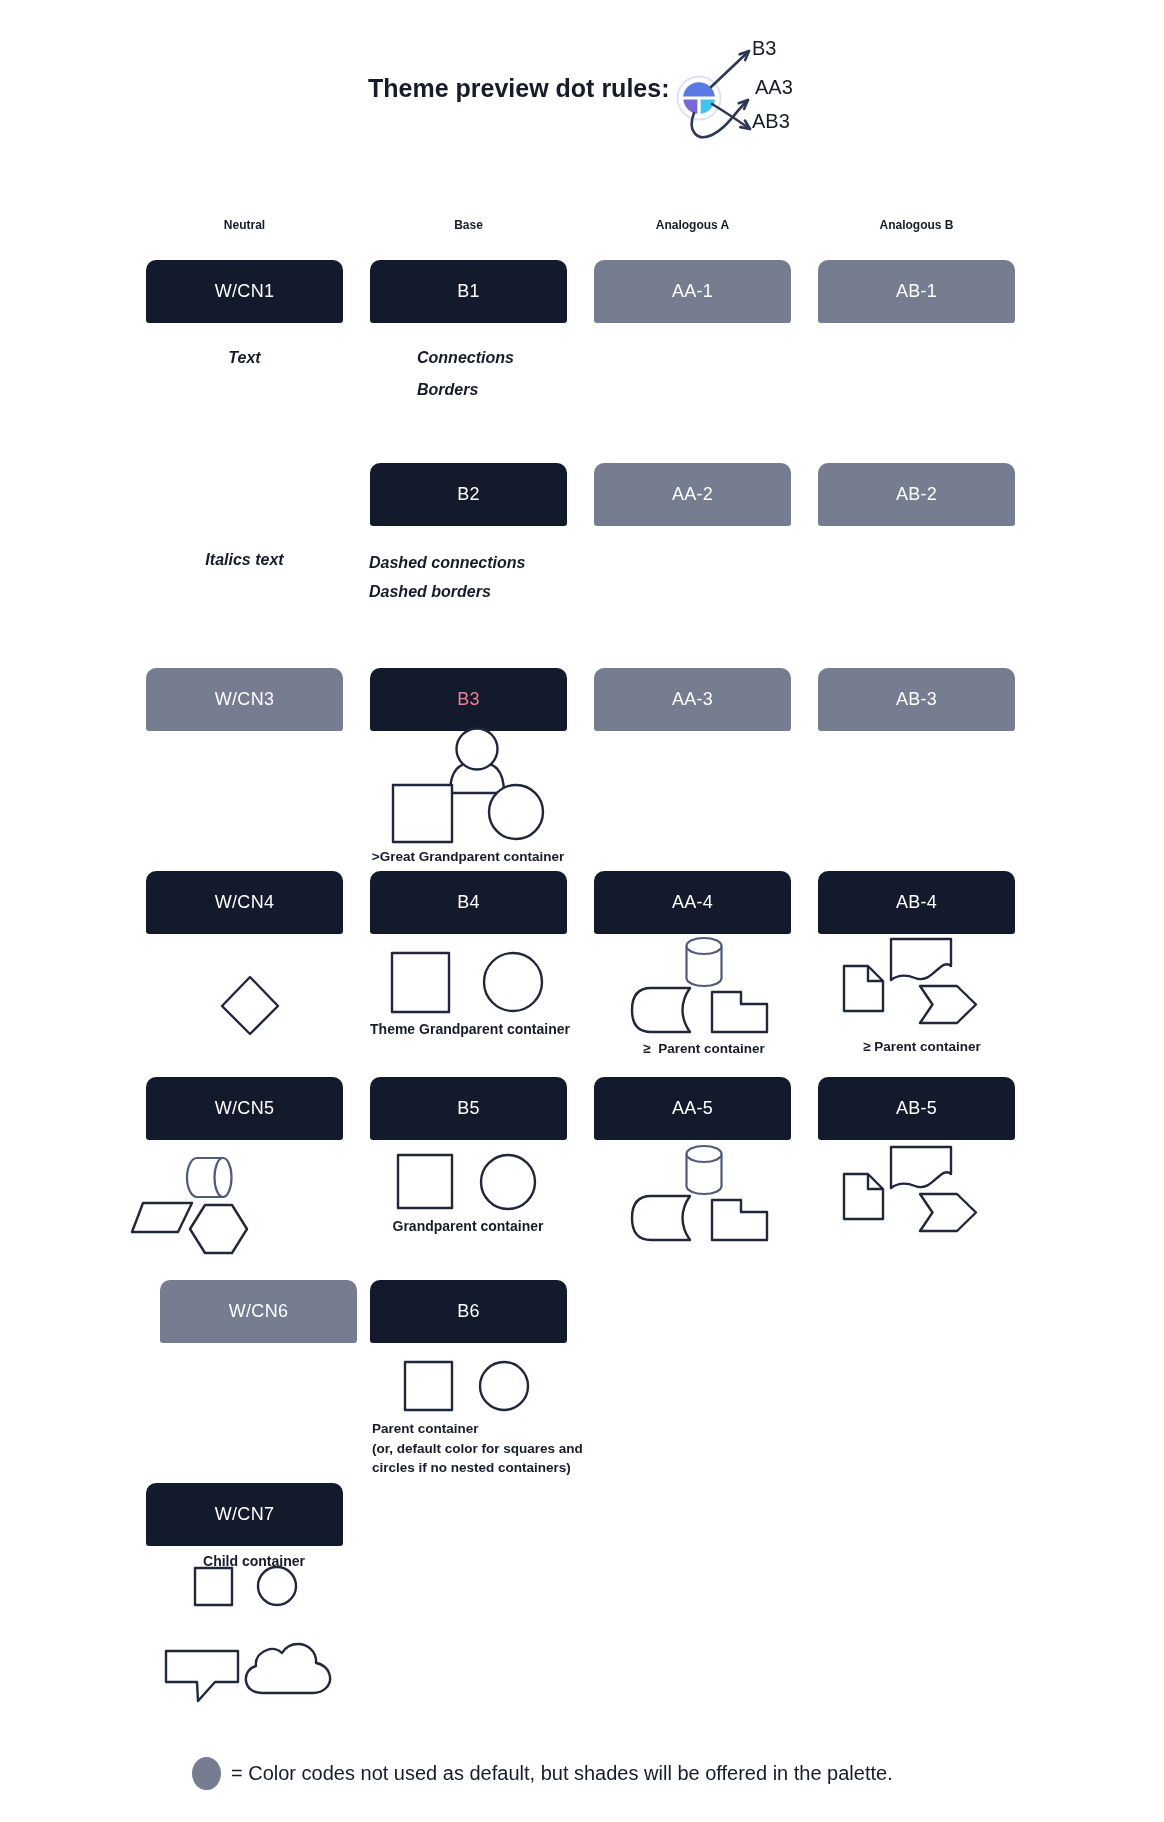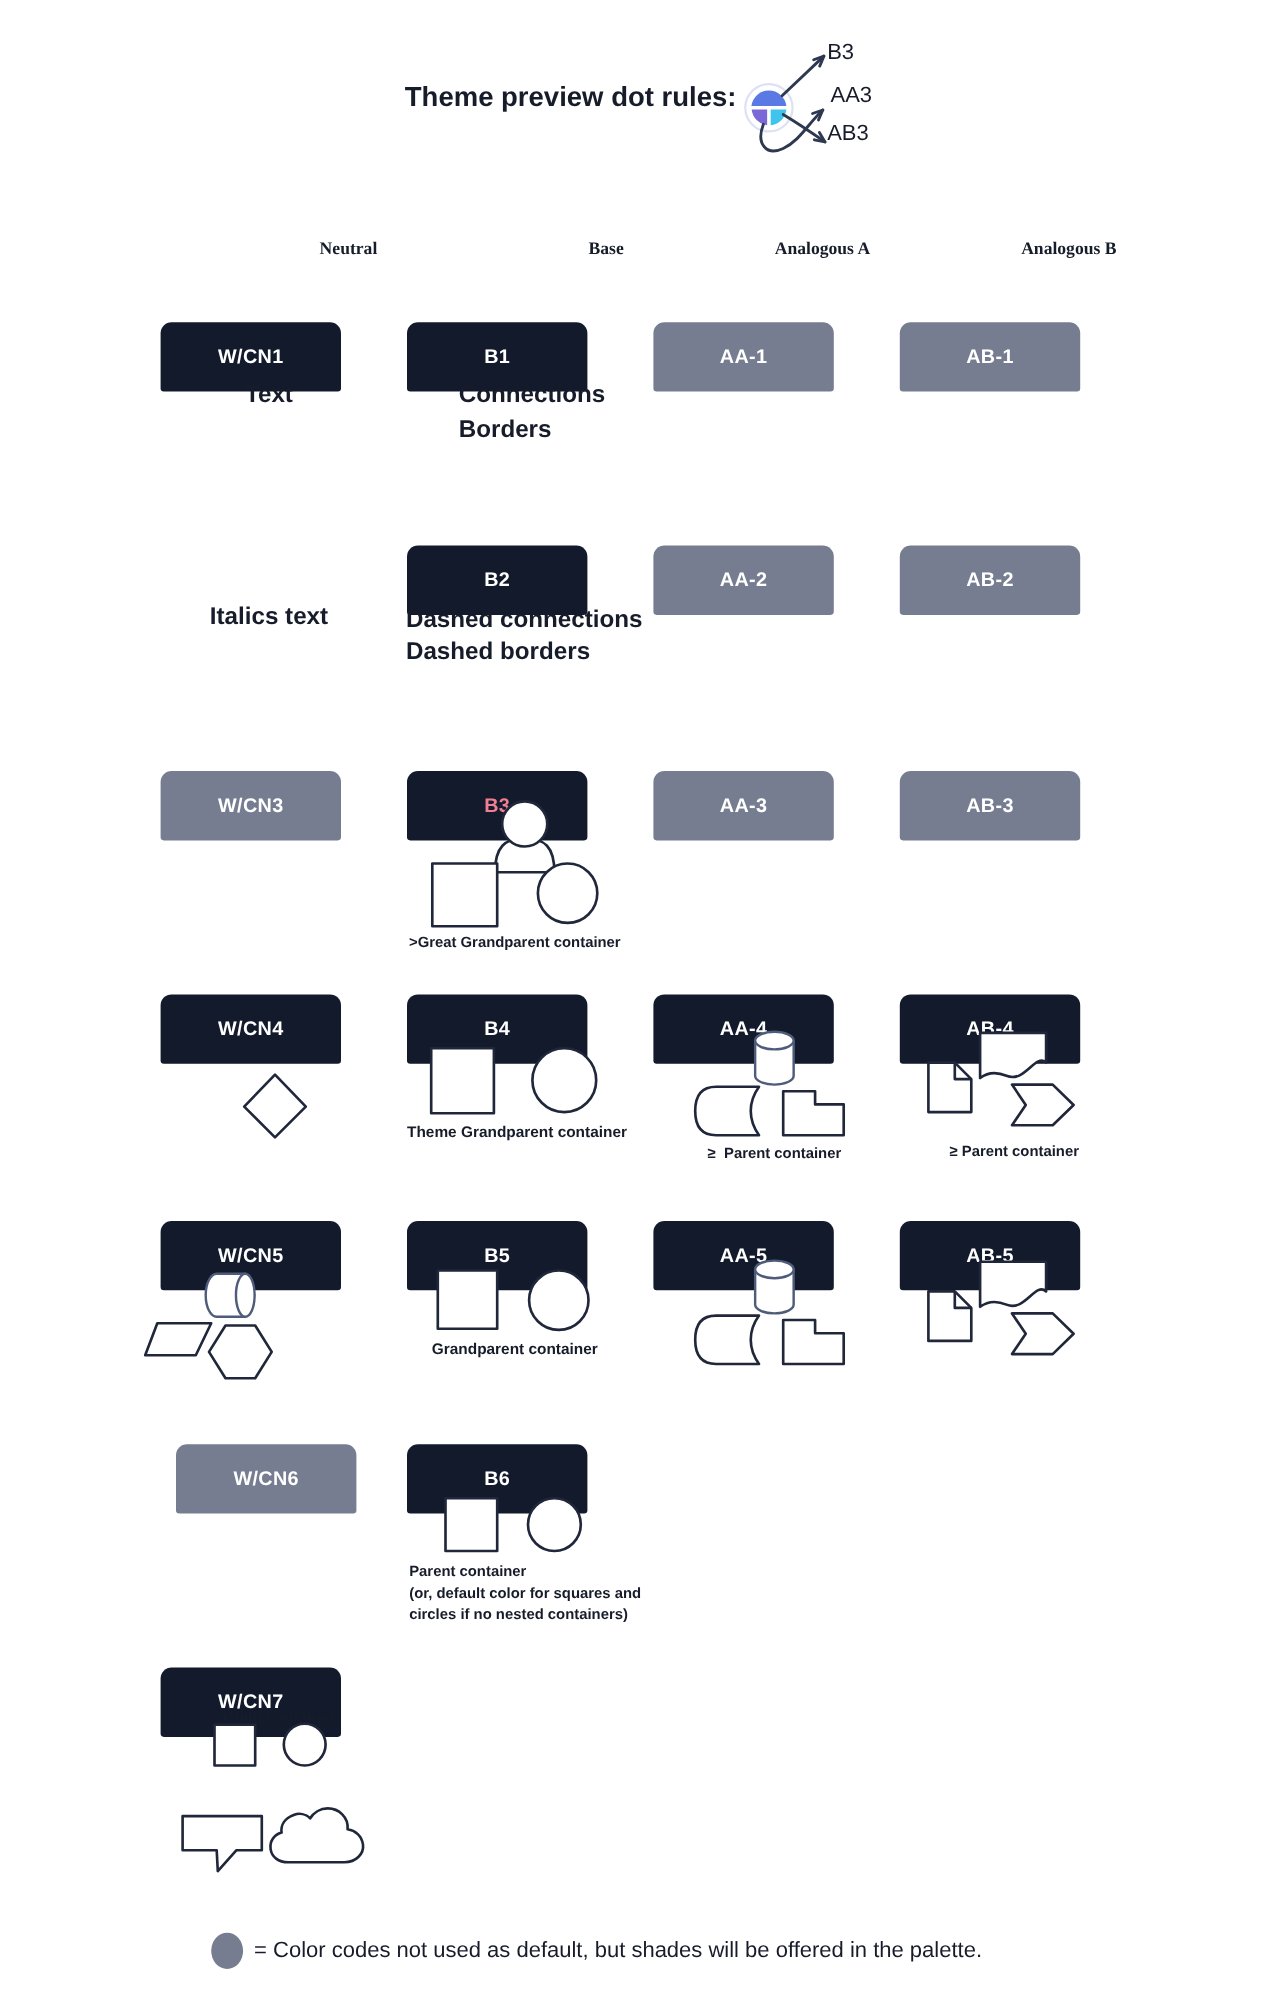--- a/index.html
+++ b/index.html
@@ -1,28 +1,28 @@
 <!DOCTYPE html>
 <html style="--c-dark: #121A2C; --c-gray: #767D91; --c-pink: #F27E92; --c-text: #171C2A; --c-shape: #20273A; --c-cyl: #4E5C7A; --c-arrow: #2E3850; --c-ring: #DCE1F4; --c-dot_blue: #5B79E4; --c-dot_purple: #7A68D9; --c-dot_cyan: #3FC4EE;"><head>
 <meta charset="utf-8">
 <style>
   html,body{margin:0;padding:0;background:#fff;}
   .canvas{position:relative;width:1164px;height:1822px;background:#fff;overflow:hidden;
           font-family:"Liberation Sans",sans-serif;color:var(--c-text);}
   .title{position:absolute;left:368px;top:74px;font-size:25px;font-weight:600;}
   .dot-label{position:absolute;font-size:20px;font-weight:400;}
-  .col-header{position:absolute;top:218px;width:197px;text-align:right;font-size:16px;font-weight:700;font-family:Liberation Serif, serif;}
-  .swatch{position:absolute;width:164px;height:63px;border-radius:10px 10px 3px 3px;
+  .col-header{position:absolute;top:218px;width:197px;text-align:center;font-size:12px;font-weight:700;}
+  .swatch{position:absolute;width:197px;height:63px;border-radius:10px 10px 3px 3px;
           display:flex;align-items:center;justify-content:center;
-          font-size:18px;font-weight:700;color:#fff;letter-spacing:.3px;margin-top:33px;}
+          font-size:18px;font-weight:400;color:#fff;letter-spacing:.3px;}
   .dark{background:var(--c-dark);}
   .gray{background:var(--c-gray);}
   .pink{color:var(--c-pink);}
   .note{position:absolute;font-weight:700;white-space:pre;color:var(--c-text);}
-  .note.big{font-size:22px;line-height:32px;}
+  .note.big{font-size:16px;line-height:32px;font-style:italic;}
   .note.mid{font-size:14px;line-height:20px;}
   .note.small{font-size:13.5px;line-height:19.5px;}
   .note.center{text-align:center;}
   .overlay{position:absolute;left:0;top:0;pointer-events:none;}
   .shape{fill:#fff;stroke:var(--c-shape);stroke-width:2.4;stroke-linejoin:round;}
   .shape.blue{stroke:var(--c-cyl);stroke-width:2.2;}
   .line{fill:none;stroke:var(--c-shape);stroke-width:2.4;stroke-linejoin:round;}
   .arrow{fill:none;stroke:var(--c-arrow);stroke-width:2.6;stroke-linecap:round;stroke-linejoin:round;}
   .ring{fill:none;stroke:var(--c-ring);stroke-width:2;}
   .seg-blue{fill:var(--c-dot_blue);}

